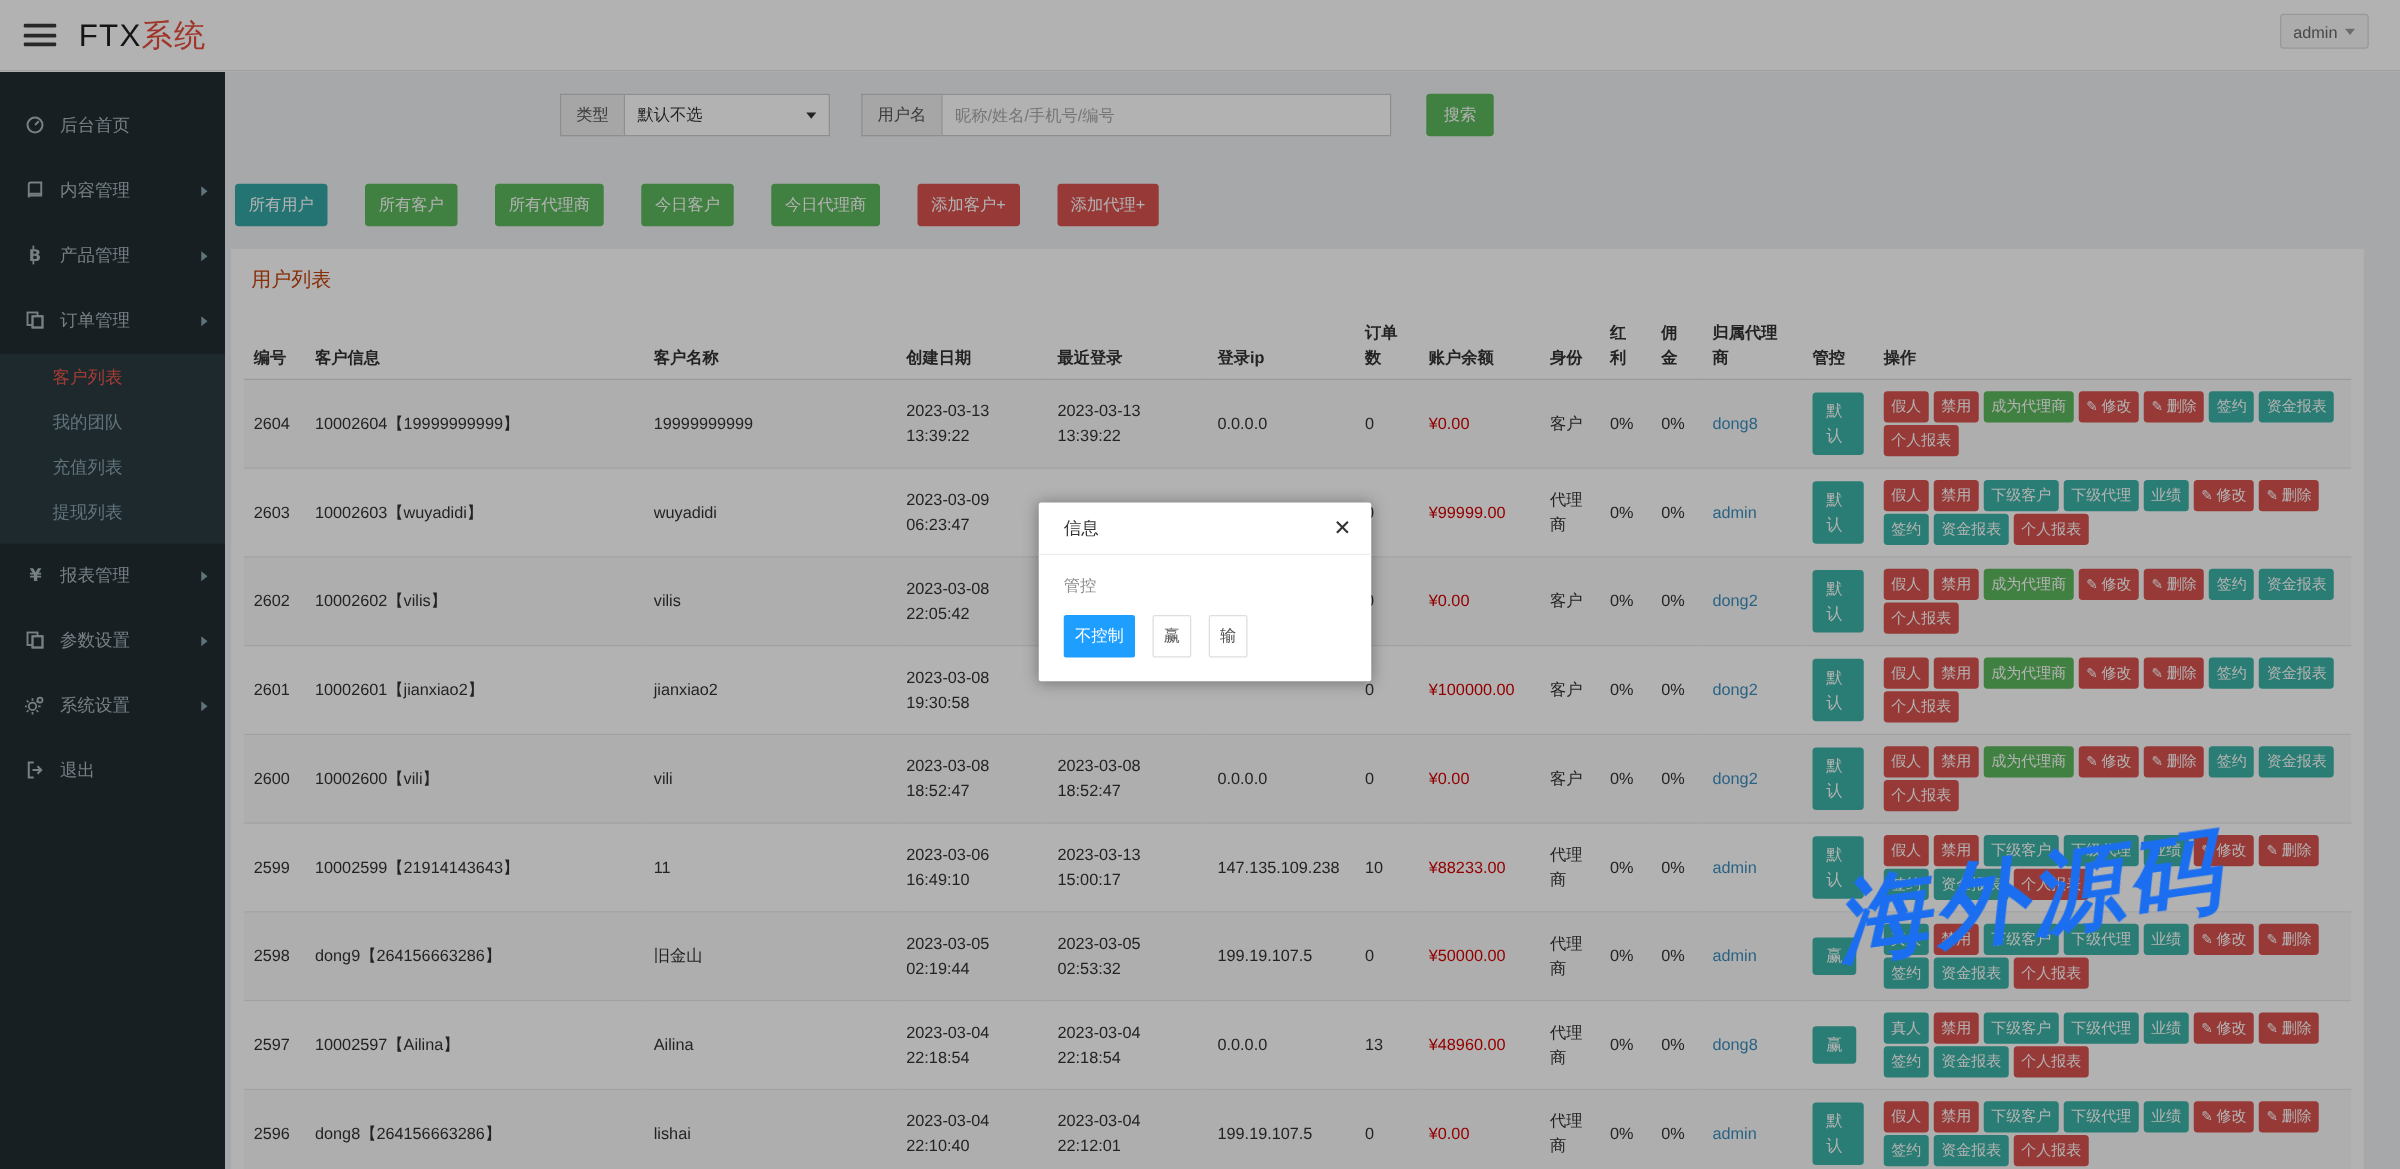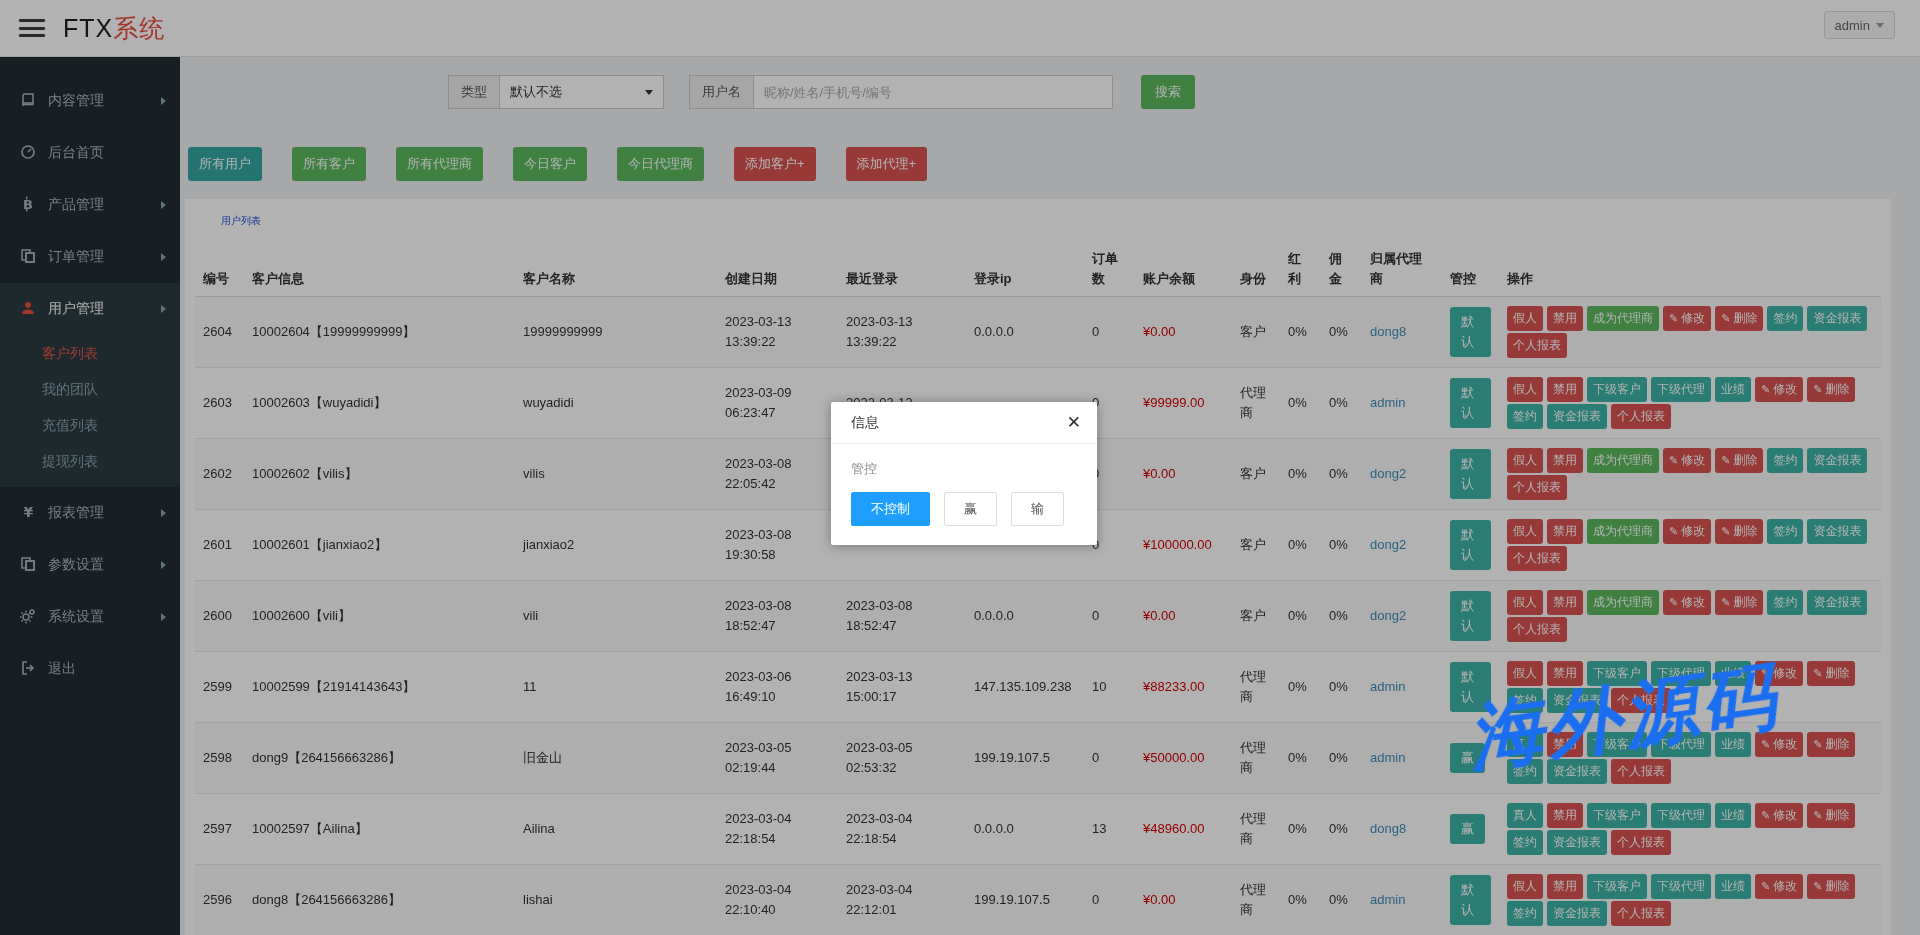--- a/index.html
+++ b/index.html
@@ -57,21 +57,21 @@
 
   .toolbar { display:flex; gap:30px; margin:38px 0 0 20px; }
   .tbtn { height:34px; padding:0 11px; border:none; border-radius:3px; color:#fff;
     font-size:13px; cursor:pointer; white-space:nowrap; }
   .tbtn.teal { background:var(--teal2); }
   .tbtn.green { background:var(--green); }
   .tbtn.red { background:var(--red); }
 
   
   .panel { margin:18px 17px 0 17px; background:#fff; padding:0 10px 10px 10px; }
-  .panel-title { padding:15px 6px 13px 6px; font-size:10px; color:#1d4ed8;margin-left:20px; }
+  .panel-title { padding:15px 6px 13px 6px; font-size:16px; color:#c2410c; }
   table { width:1686px; border-collapse:collapse; table-layout:fixed; font-size:13px; color:#333; }
   th { text-align:left; font-weight:bold; padding:8px; vertical-align:bottom;
     border-bottom:1px solid #ddd; line-height:1.5; }
   td { padding:7px 8px; vertical-align:middle; line-height:1.55; word-wrap:break-word; }
   tbody tr { border-top:1px solid #e9e9e9; }
   tbody tr:first-child { border-top:none; }
   tbody tr:nth-child(odd) { background:#f9f9f9; }
   td.balance { color:var(--balance); }
   td a.agent-link { color:var(--link); text-decoration:none; cursor:pointer; }
   .badge-ctl { display:inline-block; background:var(--teal); color:#fff; font-size:13px;
@@ -87,21 +87,21 @@
   
   .backdrop { position:fixed; inset:0; background:rgba(0,0,0,0.30); z-index:50; }
   .modal { position:fixed; left:831px; top:402px; width:266px; height:143px; background:#fff;
     border-radius:2px; box-shadow:0 1px 12px rgba(0,0,0,.35); z-index:60; }
   .modal-head { height:42px; border-bottom:1px solid #eee; display:flex; align-items:center;
     padding:0 16px 0 20px; }
   .modal-title { font-size:14px; color:#333; }
   .modal-close { margin-left:auto; font-size:17px; color:#333; cursor:pointer; line-height:1; }
   .modal-label { margin:16px 20px 0 20px; font-size:13px; color:#8d8d8d; }
   .modal-btns { display:flex; gap:14px; margin:14px 20px 0 20px; }
-  .mbtn { font-size:13px; border-radius:2px; padding:7px 19px; cursor:pointer; }
+  .mbtn { font-size:13px; border-radius:2px; padding:7px 8px; cursor:pointer; }
   .mbtn.primary { background:var(--modal-primary); border:1px solid var(--modal-primary); color:#fff; }
   .mbtn.plain { background:#fff; border:1px solid #dedede; color:#555; }
 
   .watermark { position:fixed; left:1468px; top:668px; z-index:70; color:var(--watermark);
     font-family:"DejaVu Serif","Liberation Serif",serif; font-style:italic; font-weight:bold;
     font-size:74px; letter-spacing:4px; transform:rotate(-8deg); white-space:nowrap;
     pointer-events:none; }
 </style>
 </head>
 <body>
@@ -116,61 +116,53 @@
     <span class="b1">FTX</span><span class="b2">系统</span>
   </div>
   <div class="admin-box">
     <span>admin</span>
     <span class="caret"></span>
   </div>
 </div>
 
 <div class="sidebar" id="sidebar">
     <div class="side-item">
+      <span><svg viewBox="0 0 16 16" fill="none" stroke="currentColor" stroke-width="1.6">
+          <circle cx="8" cy="8" r="6"></circle>
+          <line x1="8" y1="8" x2="11" y2="5"></line>
+        </svg></span>
+      <span class="lbl">后台首页</span>
+    </div>
+    <div class="side-item">
       <span><svg viewBox="0 0 16 16" fill="none" stroke="currentColor" stroke-width="1.5">
           <path d="M3 3.5 Q3 2 4.5 2 H13 V12.5 H4.5 Q3 12.5 3 14 V3.5 Z"></path>
           <path d="M3 12.5 Q3 11 4.5 11 H13"></path>
         </svg></span>
       <span class="lbl">内容管理</span>
       <span class="chev"></span>
-    </div>
-    <div class="side-item">
-      <span><svg viewBox="0 0 16 16" fill="none" stroke="currentColor" stroke-width="1.6">
-          <circle cx="8" cy="8" r="6"></circle>
-          <line x1="8" y1="8" x2="11" y2="5"></line>
-        </svg></span>
-      <span class="lbl">后台首页</span>
     </div>
     <div class="side-item">
       <span><svg viewBox="0 0 16 16" fill="currentColor">
           <text x="3" y="12.5" font-size="13" font-weight="bold" font-family="DejaVu Sans">B</text>
           <rect x="6" y="0.5" width="1.4" height="3"></rect>
           <rect x="6" y="12.5" width="1.4" height="3"></rect>
         </svg></span>
       <span class="lbl">产品管理</span>
       <span class="chev"></span>
     </div>
     <div class="side-item">
       <span><svg viewBox="0 0 16 16" fill="none" stroke="currentColor" stroke-width="1.5">
           <rect x="2" y="2" width="8" height="10"></rect>
           <path d="M6 5 h8 v9 h-8 z" fill="#222d32"></path>
           <rect x="6" y="5" width="8" height="9"></rect>
         </svg></span>
       <span class="lbl">订单管理</span>
       <span class="chev"></span>
     </div>
     <div class="treeview">
-      <div class="side-item">
-        <span><svg viewBox="0 0 16 16" fill="currentColor">
-            <circle cx="8" cy="5" r="3"></circle>
-            <path d="M2 14 Q2 9.5 8 9.5 Q14 9.5 14 14 Z"></path>
-          </svg></span>
-        <span class="lbl">用户管理</span>
-        <span class="chev"></span>
-      </div>
       <div class="submenu">
         <div class="sub-item active">客户列表</div>
         <div class="sub-item">我的团队</div>
         <div class="sub-item">充值列表</div>
         <div class="sub-item">提现列表</div>
       </div>
     </div>
     <div class="side-item">
       <span><svg viewBox="0 0 16 16" fill="currentColor">
           <text x="3.5" y="13" font-size="14" font-weight="bold" font-family="DejaVu Sans">¥</text>

